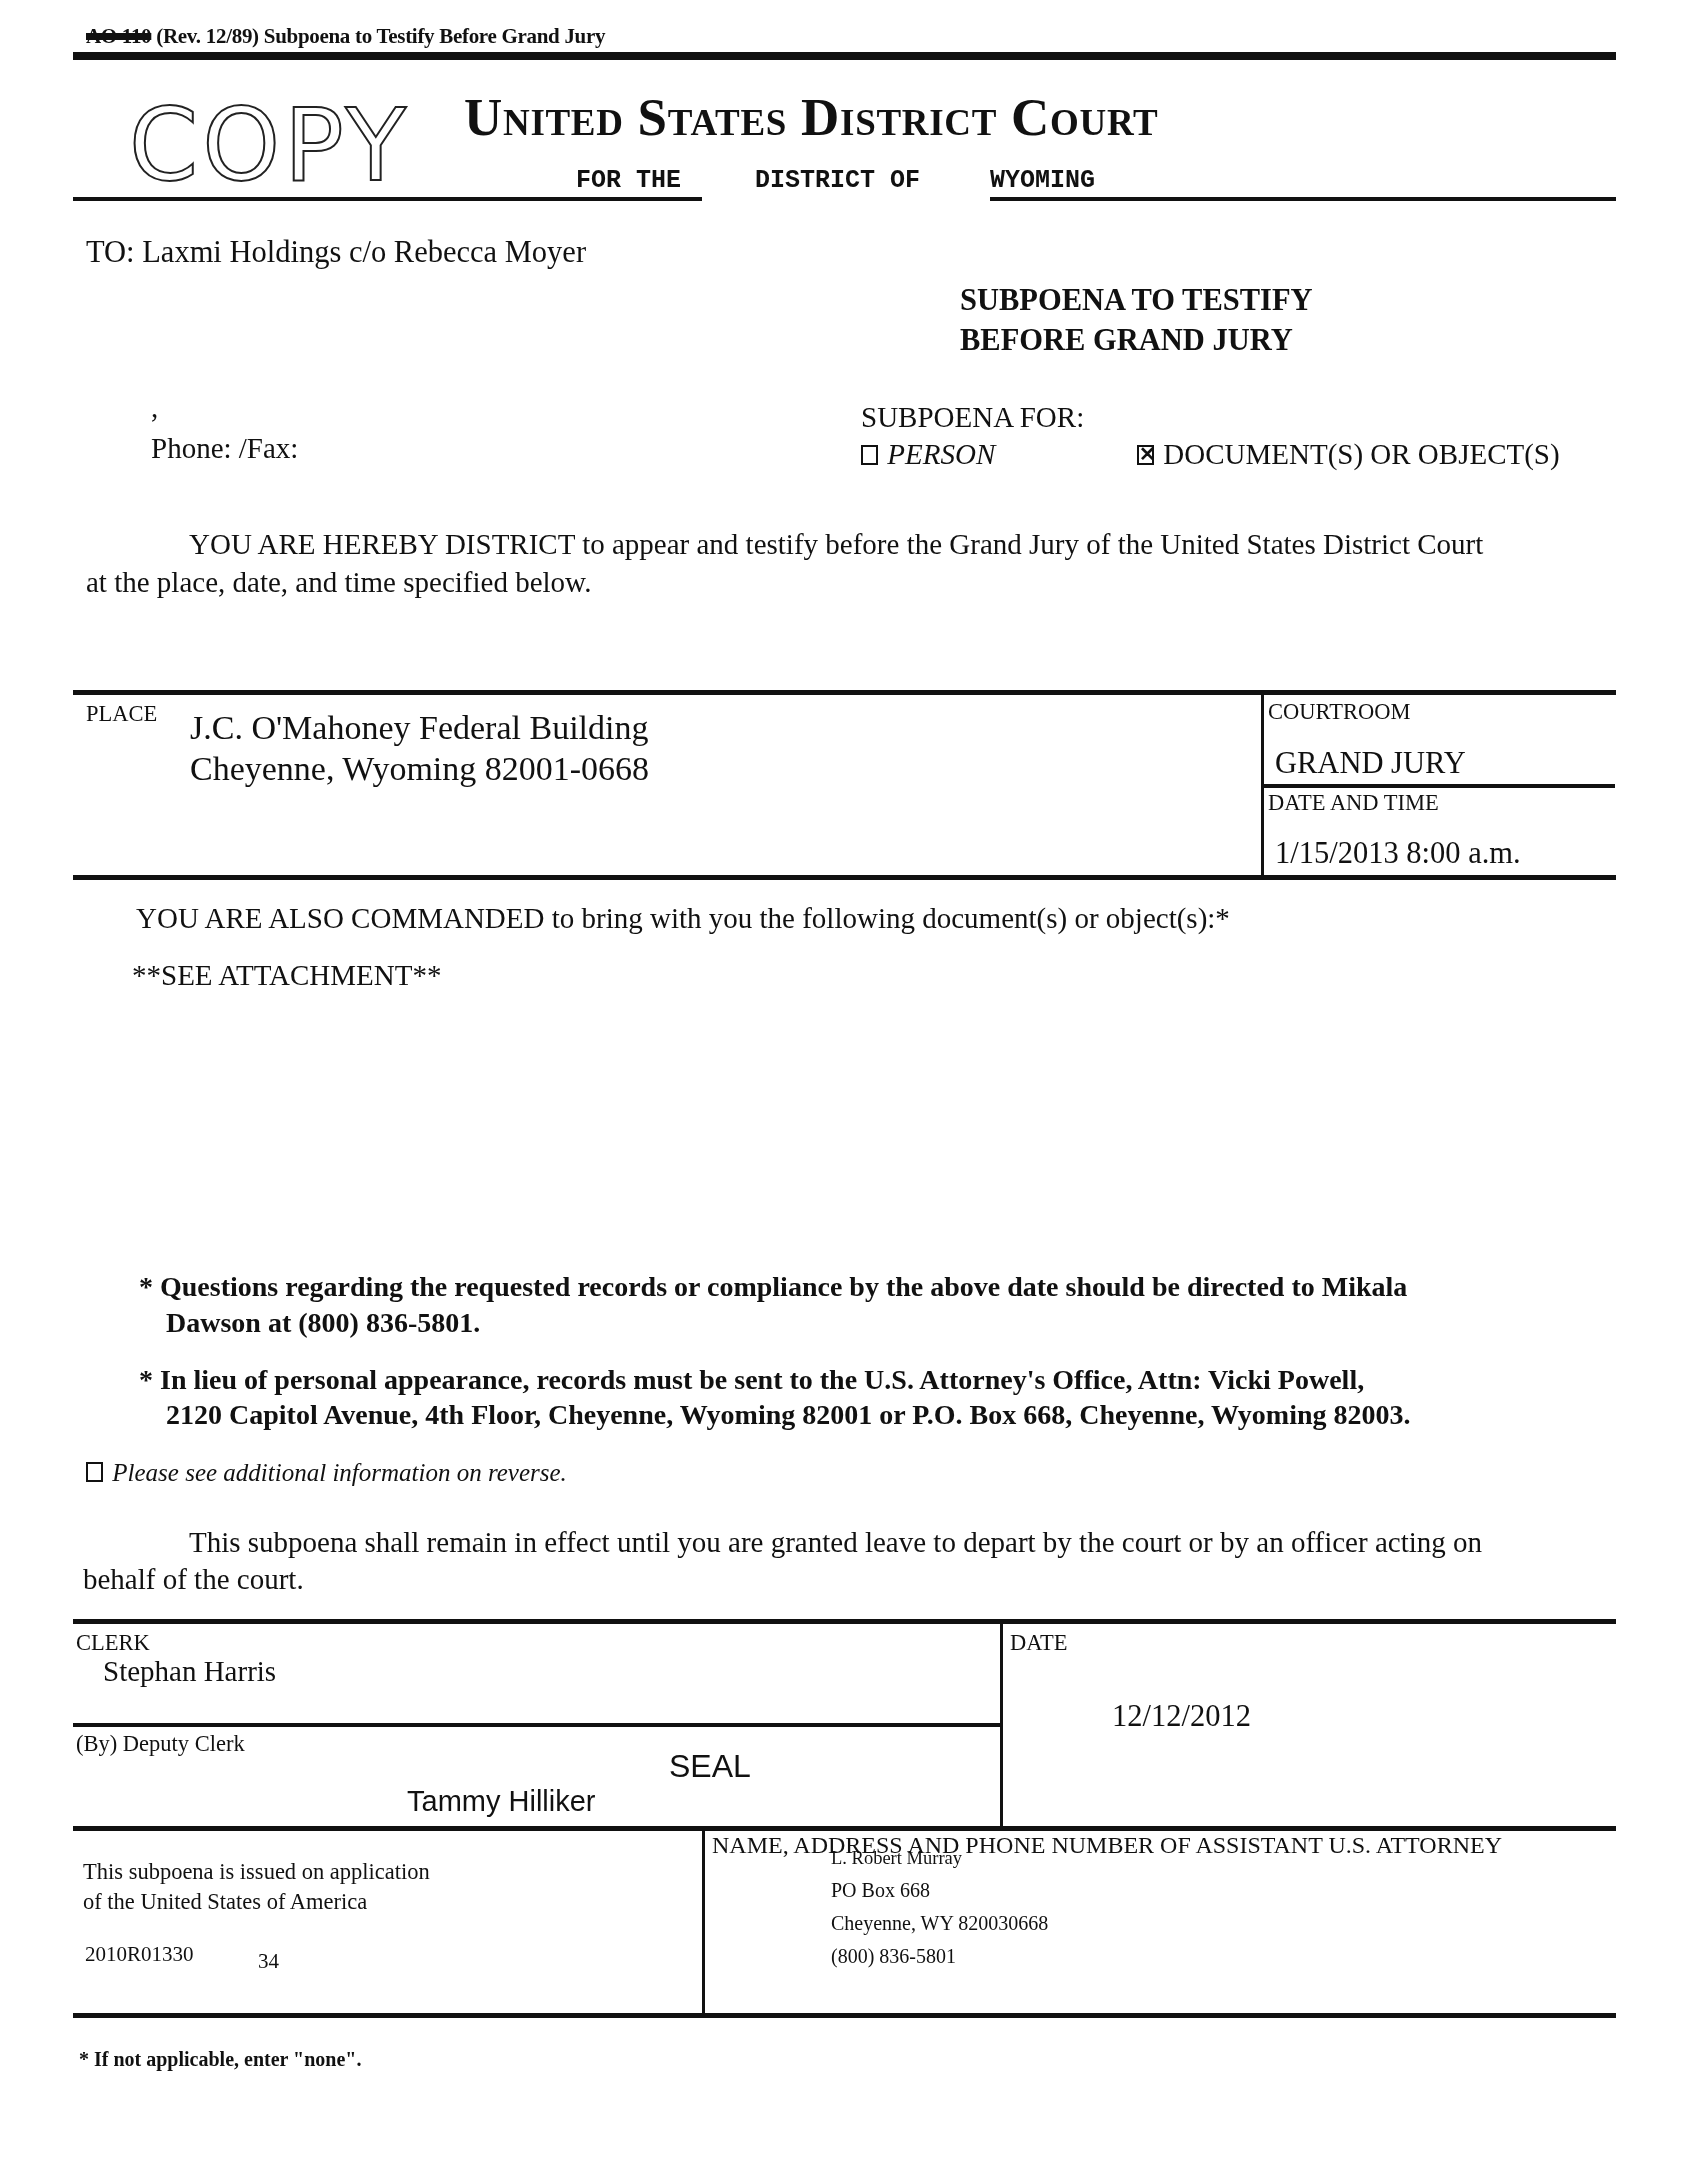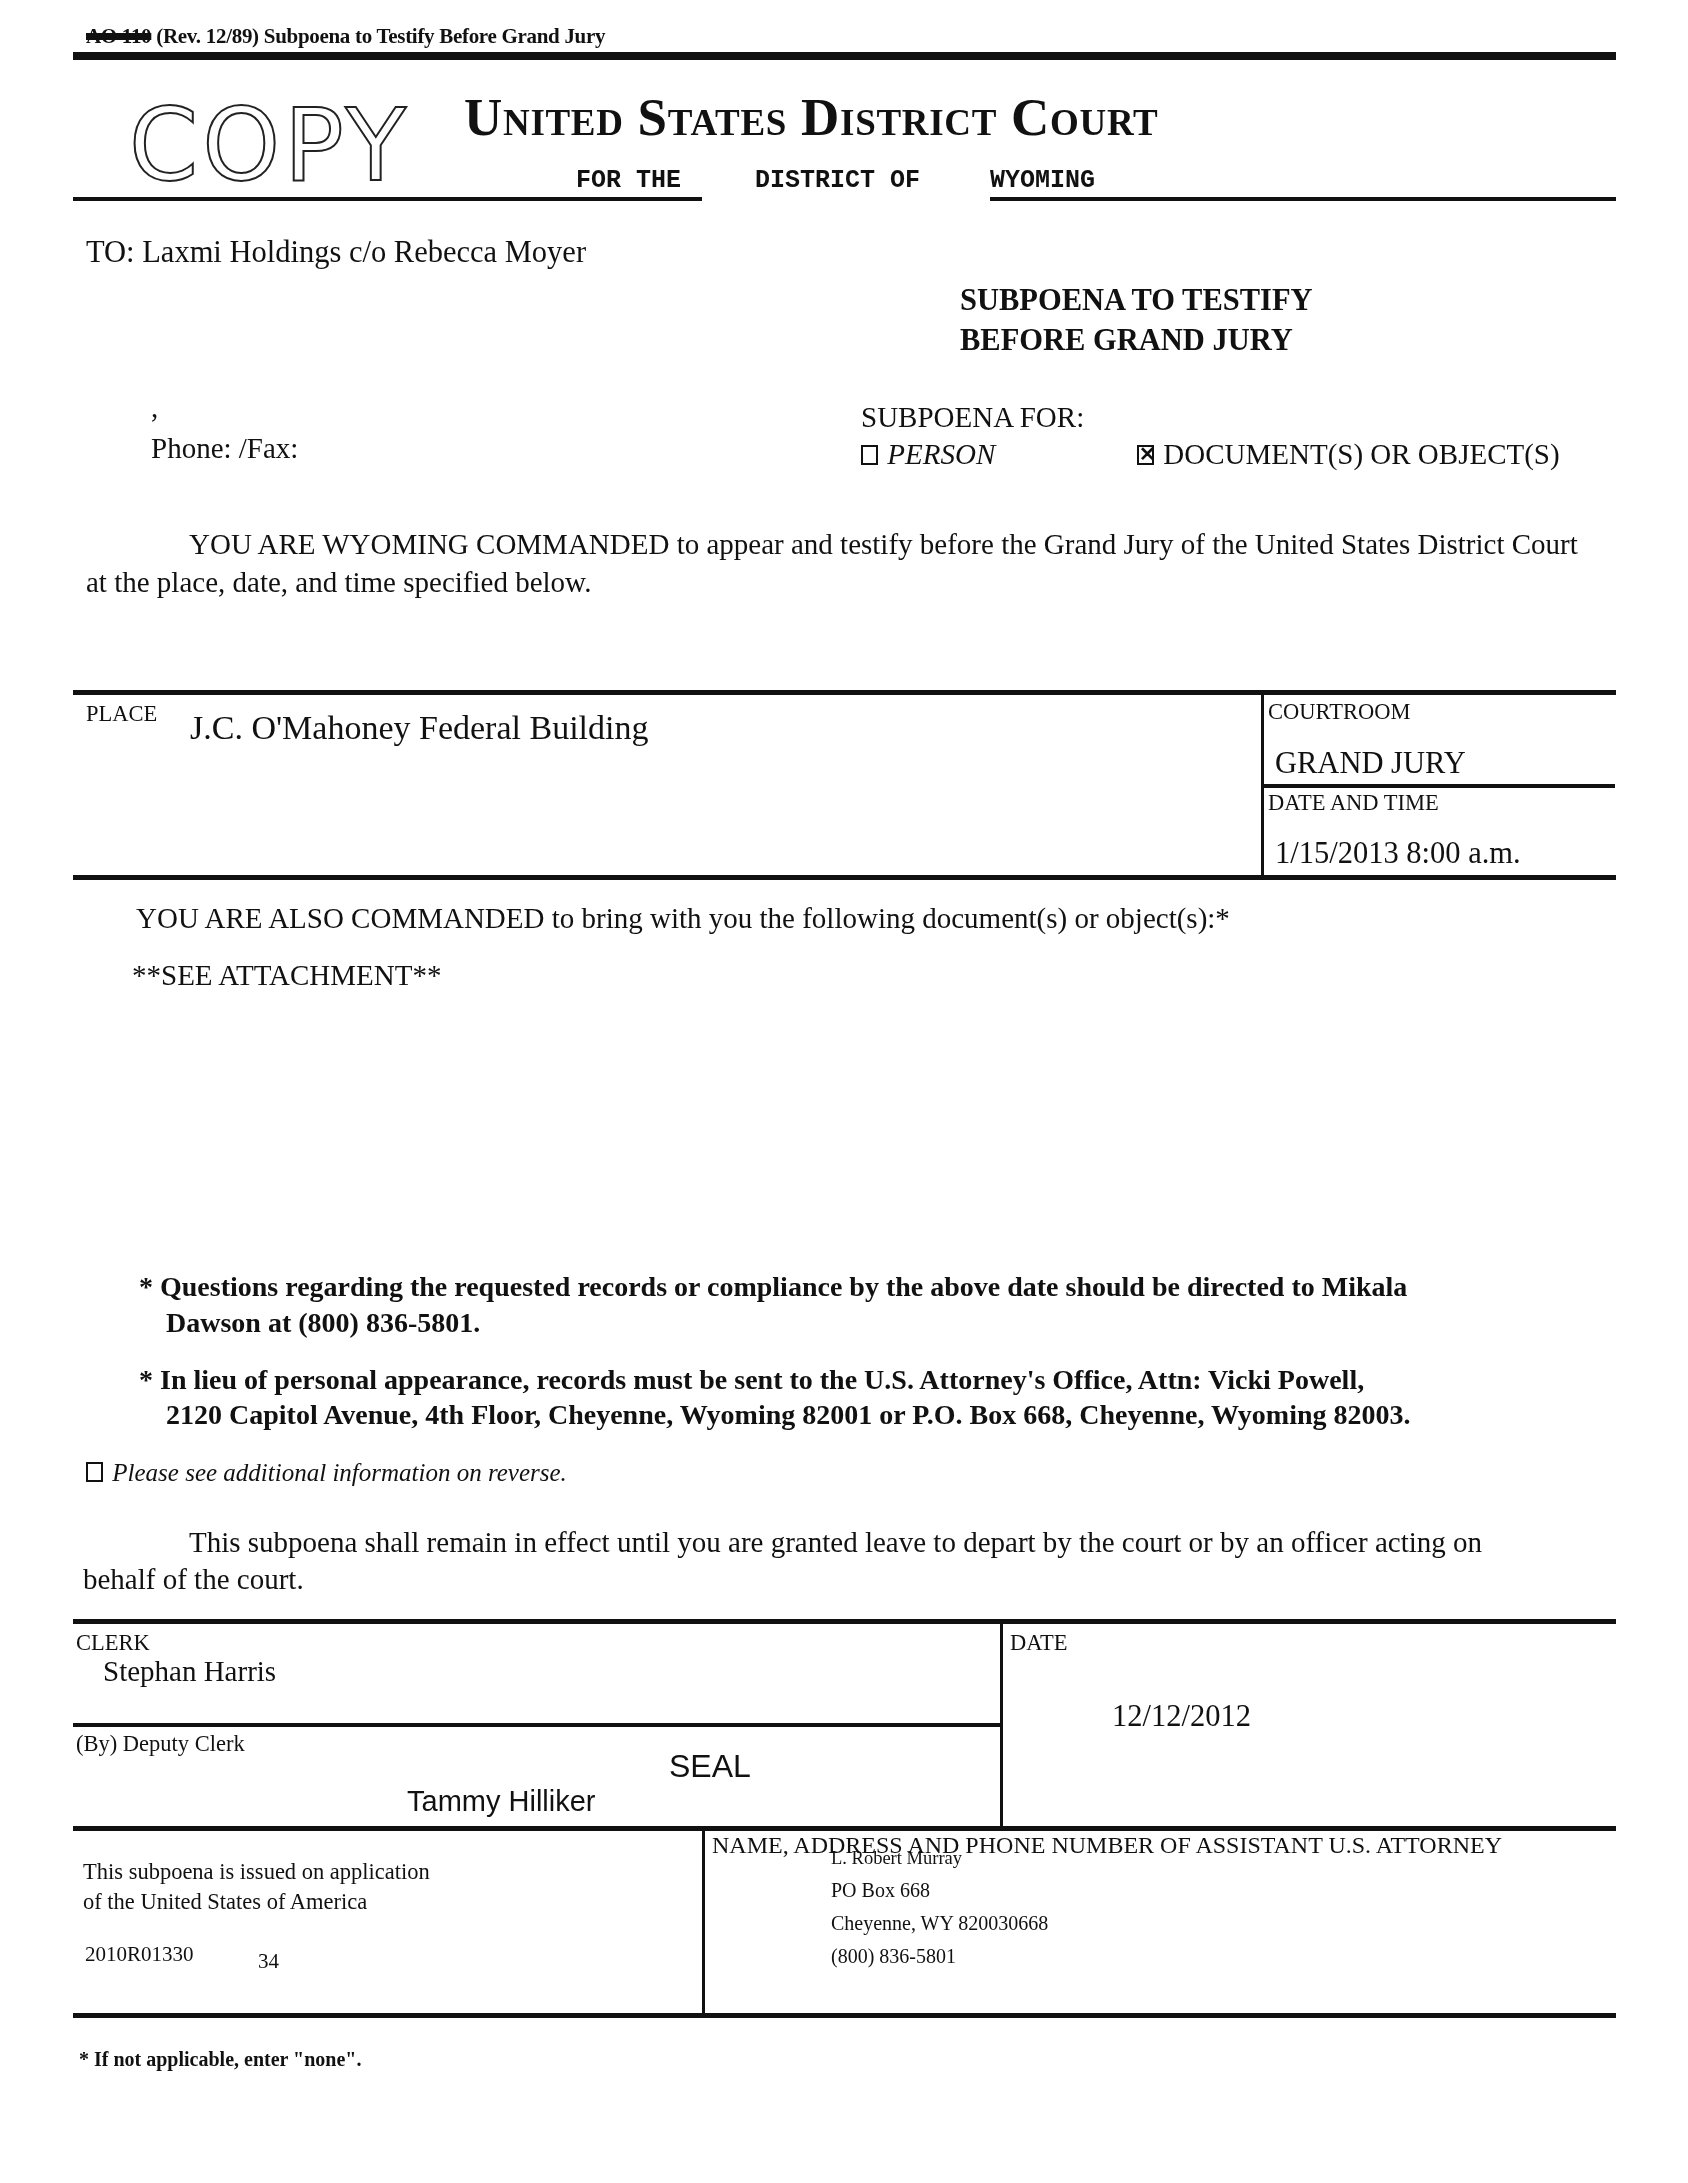--- a/index.html
+++ b/index.html
@@ -55,32 +55,33 @@
 
 <div class="abs normal46" style="left:861px; top:401px;">SUBPOENA FOR:</div>
 <div class="abs normal46" style="left:861px; top:438px;font-style:italic;">
   <span class="checkbox"></span><span>PERSON</span>
 </div>
 <div class="abs normal46" style="left:1137px; top:438px;">
   <span class="checkbox checked"></span><span>DOCUMENT(S) OR OBJECT(S)</span>
 </div>
 
 <div class="abs normal46" style="left:189px; top:528px; white-space:nowrap;">
-  <span>YOU ARE WYOMING COMMANDED</span><span> to appear and testify before the Grand Jury of the United States District Court</span>
+  <span>YOU ARE HEREBY DISTRICT</span><span> to appear and testify before the Grand Jury of the United States District Court</span>
 </div>
 <div class="abs normal46" style="left:86px; top:566px;">at the place, date, and time specified below.</div>
 
 <div class="hr" style="left:73px; top:690px; width:1543px; height:4.6px;"></div>
 <div class="vr" style="left:1261px; top:694px; width:2.6px; height:182px;"></div>
 <div class="hr" style="left:1261px; top:784px; width:354px; height:4px;"></div>
 <div class="hr" style="left:73px; top:875px; width:1543px; height:4.6px;"></div>
 
 <div class="abs label-sm" style="left:86px; top:701px;">PLACE</div>
 <div class="abs place-val" style="left:190px; top:707px;">
   <div>J.C. O'Mahoney Federal Building</div>
+  <div>Cheyenne, Wyoming 82001-0668</div>
 </div>
 <div class="abs label-sm" style="left:1268px; top:699px;">COURTROOM</div>
 <div class="abs" style="left:1275px; top:746px; font-size:30.5px;">GRAND JURY</div>
 <div class="abs label-sm" style="left:1268px; top:790px;">DATE AND TIME</div>
 <div class="abs" style="left:1275px; top:836px; font-size:30.5px;">1/15/2013 8:00 a.m.</div>
 
 <div class="abs normal46" style="left:136px; top:902px; white-space:nowrap;">
   <span>YOU ARE ALSO COMMANDED</span><span> to bring with you the following document(s) or object(s):*</span>
 </div>
 <div class="abs normal46" style="left:132px; top:959px;">**SEE ATTACHMENT**</div>

